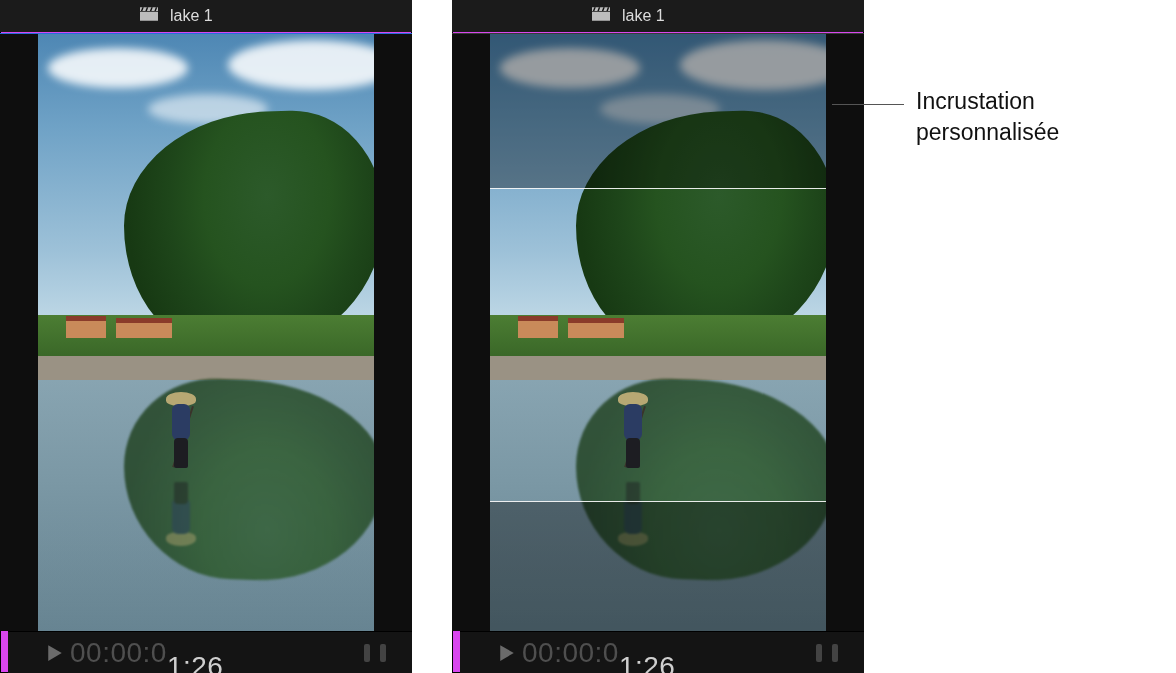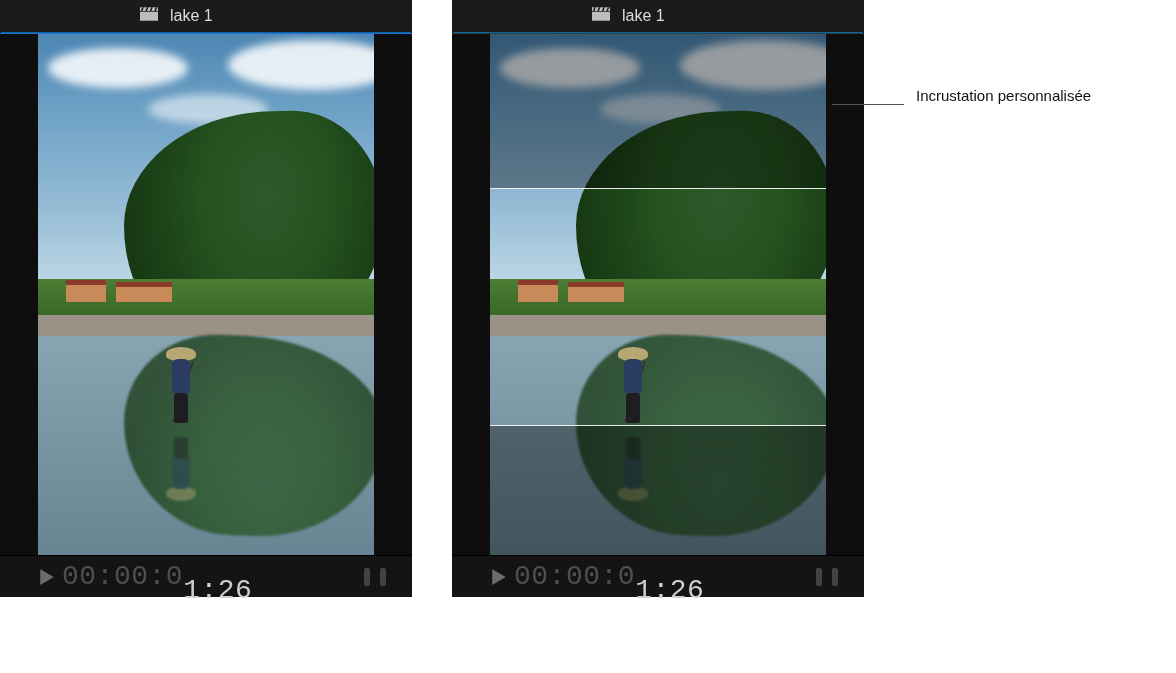--- a/index.html
+++ b/index.html
@@ -15,22 +15,22 @@
   .stage {
     position: relative;
     width: 1176px;
     height: 673px;
   }
 
   
   .viewer {
     position: absolute;
     width: 412px;
-    height: 597px;
-    background: #0369a1;
+    height: 673px;
+    background: #d946ef;
     box-shadow: inset 0 0 0 1px #000;
   }
   .viewer.left  { left: 0; top: 0; }
   .viewer.right { left: 452px; top: 0; }
 
   .titlebar {
     position: absolute;
     left: 0; right: 0; top: 0;
     height: 32px;
     background: #1b1b1b;
@@ -199,31 +199,30 @@
     left:0; right:0;
     background: rgba(0,0,0,0.35);
     pointer-events:none;
   }
   .overlay-matte.top    { top:0;    height:155px; border-bottom:1px solid rgba(255,255,255,.9); }
   .overlay-matte.bottom { bottom:0; height:130px; border-top:1px solid rgba(255,255,255,.9); }
 
   
   .transport {
     position:absolute;
-    left:0; right:0; bottom:0;
+    left:8px; right:0; bottom:0;
     height:42px;
     background:#141414;
     border-top:1px solid #000;
     color:#6b6b6b;
     display:flex;
     align-items:center;
     padding: 0 22px 0 38px;
     font-size: 28px;
     letter-spacing: .5px;
-    font-family: Liberation Mono, monospace;
   }
   .play-icon svg{ width:18px; height:18px; display:block;}
   .tc-grey   { color:#4f4f4f; margin-left:6px;}
   .tc-bright { color:#cfcfcf;margin-top:28px;}
   .spacer    { flex:1 1 auto;}
   .audio-ic svg{height:22px;width:14px;display:block;}
   .audio-ic  { display:flex; gap:2px; }
 
   
   .callout-line {
@@ -233,21 +232,21 @@
     width: 72px;
     height: 0;
     border-top: 1px solid #555;
   }
   .callout-text {
     position:absolute;
     top: 86px;
     left: 916px;
     width: 250px;
     color:#111;
-    font-size: 15px;
+    font-size: 23px;
     line-height: 1.35;
     font-weight: 400;
   }
 </style>
 </head>
 <body>
 
 <div class="stage">
 
   <div class="viewer left">

